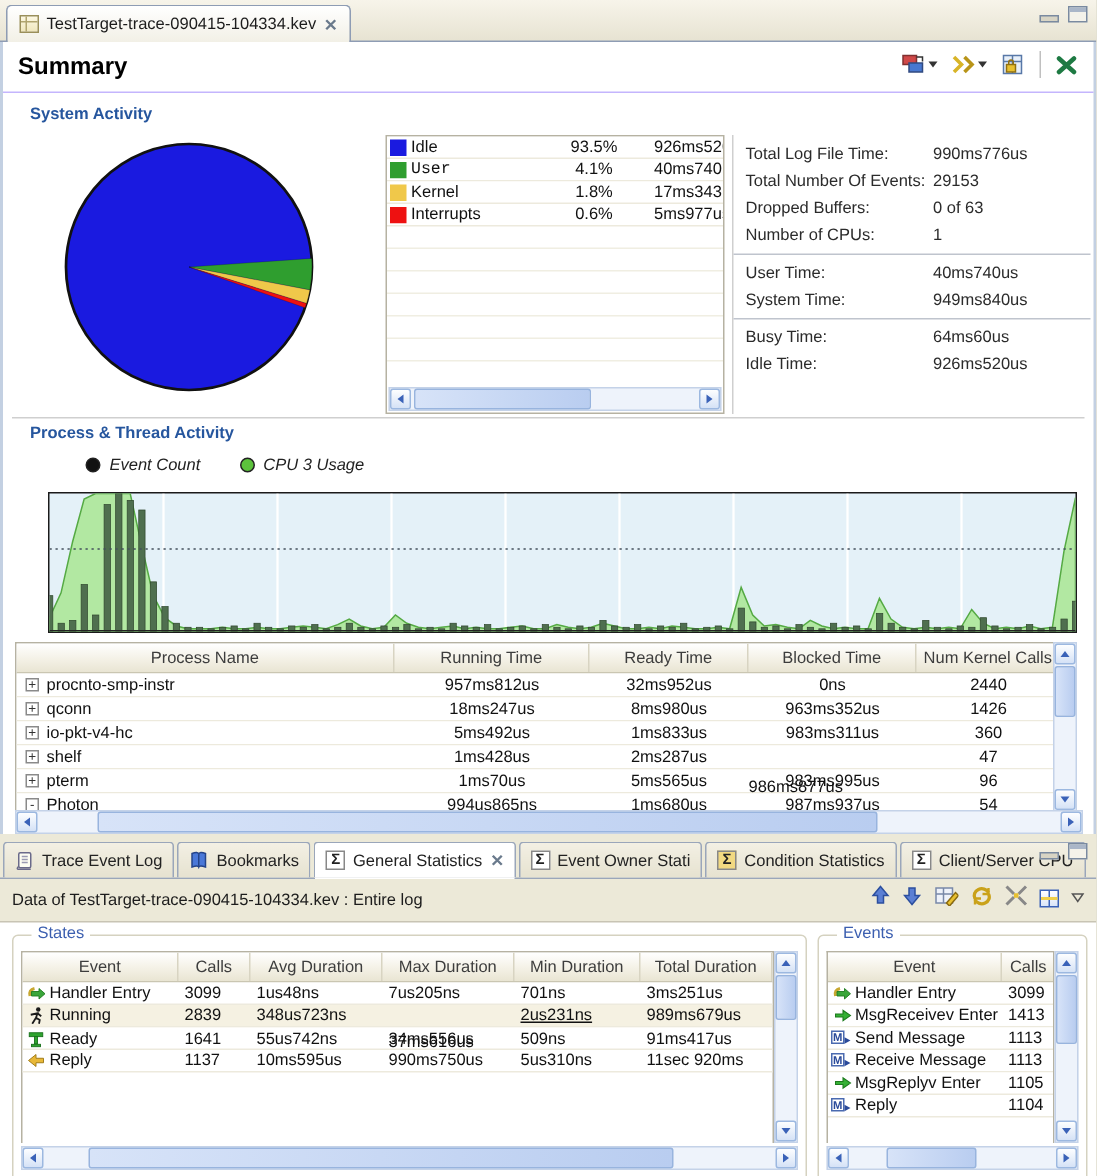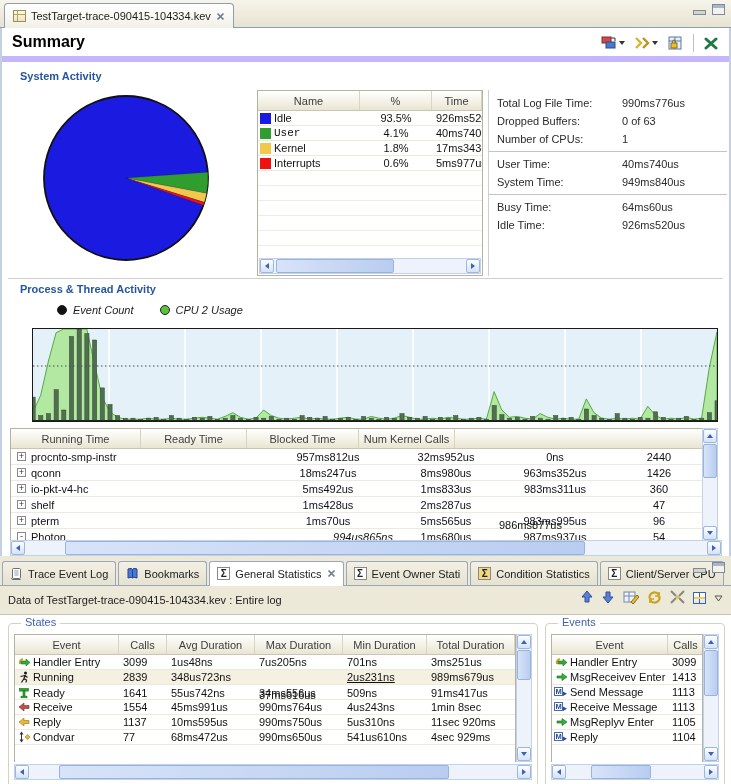--- a/index.html
+++ b/index.html
@@ -12,21 +12,21 @@
   .etab{display:flex;align-items:center;gap:5px;margin-left:4px;margin-top:3px;padding:0 8px;
         background:linear-gradient(#ffffff,#f2f0e6);border:1px solid #8e9cb4;border-bottom:none;
         border-radius:4px 4px 0 0;height:25px;cursor:default;}
   .etab .lbl{color:#1c1c1c;}
   .winbtns{position:absolute;right:6px;top:4px;display:flex;gap:6px;}
   .wb{width:13px;height:11px;border:1px solid #7a8aa0;background:#f4f2ea;position:relative;}
   .wb.min{height:5px;margin-top:6px;background:#d8d4c4;}
   .wb.max::after{content:"";position:absolute;left:0;top:0;right:0;height:3px;background:#aab6c8;}
   .econtent{position:absolute;left:0;top:28px;width:731px;height:528px;background:#fff;
             border-left:2px solid #c3d0e2;border-right:2px solid #c3d0e2;}
-  .summary-header{position:absolute;left:0;top:0;width:727px;height:34px;border-bottom:6px solid #c4b5fd;
+  .summary-header{position:absolute;left:0;top:0;width:727px;height:34px;border-bottom:1px solid #c4b5fd;
                   display:flex;align-items:center;}
   .summary-title{font-size:16px;font-weight:bold;color:#000;margin-left:10px;}
   .etoolbar{position:absolute;right:10px;top:6px;display:flex;align-items:center;gap:7px;}
   .tbtn{display:flex;align-items:center;gap:2px;padding:1px;cursor:default;}
   .caret{width:0;height:0;border-left:3px solid transparent;border-right:3px solid transparent;border-top:4px solid #333;}
   .tsep{width:1px;height:18px;background:#c0c0c0;margin:0 2px;}
   .sec-title{position:absolute;font-weight:bold;color:#26569e;}
   
   .xptable{position:absolute;background:#fff;border:1px solid #b6b2a2;overflow:hidden;}
   .thead{display:flex;height:20px;background:linear-gradient(#ffffff,#f4f1e6 55%,#e9e5d3);
@@ -152,25 +152,20 @@
     <div class="sec-title" style="left:18px;top:42px;">System Activity</div>
 
     <svg id="pie-svg" width="176" height="176" style="position:absolute;left:36px;top:62px;">
         <circle cx="88" cy="88" r="82" fill="#1a1ae0" stroke="#111" stroke-width="1.8"></circle>
         <path d="M 88 88 L 169.8002521213056 82.27996915298172 A 82 82 0 0 1 168.55826191047095 103.30903125491496 Z" fill="#2f9e2f" stroke="rgba(0,0,0,0.25)" stroke-width="0.5"></path>
         <path d="M 88 88 L 168.55826191047095 103.30903125491496 A 82 82 0 0 1 166.31587826673228 112.30274081889468 Z" fill="#f0c84a" stroke="rgba(0,0,0,0.25)" stroke-width="0.5"></path>
         <path d="M 88 88 L 166.31587826673228 112.30274081889468 A 82 82 0 0 1 165.3442579517033 115.23721281446367 Z" fill="#ee1111" stroke="rgba(0,0,0,0.25)" stroke-width="0.5"></path>
       </svg>
 
     <div class="xptable sysT" style="left:255px;top:62px;width:226px;height:186px;">
-      <div class="thead" id="sys-head">
-          <div style="width: 102px;">Name</div>
-          <div style="width: 72px;">%</div>
-          <div style="width: 50px;">Time</div>
-        </div>
       <div id="sys-rows">
           <div class="trow" style="height: 15px;">
             <div style="width: 102px; display: flex; align-items: center; padding-left: 2px;">
               <span class="chip" style="background: rgb(26, 26, 224);"></span>
               <span>Idle</span>
             </div>
             <div style="width: 72px; text-align: center; padding-left: 0px;">93.5%</div>
             <div style="width: 50px;">926ms520</div>
           </div>
           <div class="trow" style="height: 15px;">
@@ -216,20 +211,24 @@
           </span>
       </div>
     </div>
 
     <div class="stats" id="stats-panel" style="left:486px;top:62px;width:239px;height:186px;">
         <div class="stat-row">
           <span class="sl">Total Log File Time:</span>
           <span class="sv">990ms776us</span>
         </div>
         <div class="stat-row">
+          <span class="sl">Total Number Of Events:</span>
+          <span class="sv">29153</span>
+        </div>
+        <div class="stat-row">
           <span class="sl">Dropped Buffers:</span>
           <span class="sv">0 of 63</span>
         </div>
         <div class="stat-row">
           <span class="sl">Number of CPUs:</span>
           <span class="sv">1</span>
         </div>
         <div class="stat-div"></div>
         <div class="stat-row">
           <span class="sl">User Time:</span>
@@ -254,21 +253,21 @@
 
     <div class="sec-title" style="left:18px;top:255px;">Process &amp; Thread Activity</div>
 
     <div class="legend" id="pt-legend" style="left:55px;top:276px;">
         <span class="litem">
           <span class="ldot" style="background: rgb(17, 17, 17);"></span>
           <span>Event Count</span>
         </span>
         <span class="litem">
           <span class="ldot" style="background: rgb(92, 194, 60);"></span>
-          <span>CPU 2 Usage</span>
+          <span>CPU 3 Usage</span>
         </span>
       </div>
 
     <div class="chartbox" style="left:30px;top:300px;width:686px;height:94px;">
       <svg id="histo-svg" width="684" height="92">
           <line x1="76" x2="76" y1="0" y2="92" stroke="#ffffff" stroke-width="1.5"></line>
           <line x1="152" x2="152" y1="0" y2="92" stroke="#ffffff" stroke-width="1.5"></line>
           <line x1="228" x2="228" y1="0" y2="92" stroke="#ffffff" stroke-width="1.5"></line>
           <line x1="304" x2="304" y1="0" y2="92" stroke="#ffffff" stroke-width="1.5"></line>
           <line x1="380" x2="380" y1="0" y2="92" stroke="#ffffff" stroke-width="1.5"></line>
@@ -366,20 +365,21 @@
           <rect x="666.6" y="89.2" width="4.2" height="2.8" fill="#4f6f4f" stroke="#31492f" stroke-width="0.5"></rect>
           <rect x="674.3" y="83.7" width="4.2" height="8.3" fill="#4f6f4f" stroke="#31492f" stroke-width="0.5"></rect>
           <rect x="682.0" y="71.8" width="4.2" height="20.2" fill="#4f6f4f" stroke="#31492f" stroke-width="0.5"></rect>
           <line x1="0" x2="684" y1="37" y2="37" stroke="#44505c" stroke-width="1" stroke-dasharray="1.5,2.5"></line>
           <line x1="0" x2="684" y1="91.5" y2="91.5" stroke="#222" stroke-width="1"></line>
         </svg>
     </div>
 
     <div class="xptable procT" style="left:8px;top:400px;width:696px;height:113px;">
       <div class="thead" id="proc-head">
+          <div style="width: 252px;">Process Name</div>
           <div style="width: 130px;">Running Time</div>
           <div style="width: 106px;">Ready Time</div>
           <div style="width: 112px;">Blocked Time</div>
           <div style="width: 96px;">Num Kernel Calls</div>
         </div>
       <div id="proc-rows">
           <div class="trow" style="height: 16px;">
             <div style="width: 252px; display: flex; align-items: center;">
               <span class="plusbox">+</span>
               <span>procnto-smp-instr</span>
@@ -427,21 +427,21 @@
             <div style="width: 130px; text-align: center; padding-left: 0px;">1ms70us</div>
             <div style="width: 106px; text-align: center; padding-left: 0px;">5ms565us</div>
             <div style="width: 112px; text-align: center; padding-left: 0px;">983ms995us</div>
             <div style="width: 96px; text-align: center; padding-left: 0px;">96</div>
           </div>
           <div class="trow" style="height: 16px;">
             <div style="width: 252px; display: flex; align-items: center;">
               <span class="plusbox">-</span>
               <span>Photon</span>
             </div>
-            <div style="width: 130px; text-align: right; padding-left: 0px; font-style: italic;">994us865ns</div>
+            <div style="width: 130px; text-align: center; padding-left: 0px;">994us865ns</div>
             <div style="width: 106px; text-align: center; padding-left: 0px;">1ms680us</div>
             <div style="width: 112px; text-align: center; padding-left: 0px;">987ms937us</div>
             <div style="width: 96px; text-align: center; padding-left: 0px;">54</div>
           </div>
         </div>
     </div>
     <div class="vscroll" style="right:11px;top:400px;height:113px;">
       <span class="sbtn">
           <span class="tri-u"></span>
         </span>
@@ -623,63 +623,30 @@
               <div style="width: 48px;">1641</div>
               <div style="width: 88px;">55us742ns</div>
               <div style="width: 88px;">34ms556us</div>
               <div style="width: 84px;">509ns</div>
               <div style="width: 88px;">91ms417us</div>
             </div>
             <div class="trow" style="height: 15px;">
               <div style="width: 104px; display: flex; align-items: center; padding-left: 2px;">
                 <span class="cell-icon">
                   <svg width="12" height="12">
-                    <path d="M11 4.5 H6 V2 L1 6 l5 4 V7.5 h5 Z" fill="#c0504d" stroke="#7a2a28" stroke-width="0.6"></path>
-                  </svg>
-                </span>
-                <span>Receive</span>
-              </div>
-              <div style="width: 48px;">1554</div>
-              <div style="width: 88px;">45ms991us</div>
-              <div style="width: 88px;">990ms764us</div>
-              <div style="width: 84px;">4us243ns</div>
-              <div style="width: 88px;">1min 8sec</div>
-            </div>
-            <div class="trow" style="height: 15px;">
-              <div style="width: 104px; display: flex; align-items: center; padding-left: 2px;">
-                <span class="cell-icon">
-                  <svg width="12" height="12">
                     <path d="M11 4.5 H6 V2 L1 6 l5 4 V7.5 h5 Z" fill="#e8b838" stroke="#9a7410" stroke-width="0.6"></path>
                   </svg>
                 </span>
                 <span>Reply</span>
               </div>
               <div style="width: 48px;">1137</div>
               <div style="width: 88px;">10ms595us</div>
               <div style="width: 88px;">990ms750us</div>
               <div style="width: 84px;">5us310ns</div>
               <div style="width: 88px;">11sec 920ms</div>
-            </div>
-            <div class="trow" style="height: 15px;">
-              <div style="width: 104px; display: flex; align-items: center; padding-left: 2px;">
-                <span class="cell-icon">
-                  <svg width="13" height="12">
-                    <path d="M3.5 1.5 v9" stroke="#333" stroke-width="1"></path>
-                    <path d="M3.5 0.5 L1.5 3.5 h4 Z" fill="#333"></path>
-                    <path d="M3.5 11.5 L1.5 8.5 h4 Z" fill="#333"></path>
-                    <path d="M9.5 3.5 l2.5 2.5 -2.5 2.5 -2.5 -2.5 Z" fill="#e8b838" stroke="#9a7410" stroke-width="0.6"></path>
-                  </svg>
-                </span>
-                <span>Condvar</span>
-              </div>
-              <div style="width: 48px;">77</div>
-              <div style="width: 88px;">68ms472us</div>
-              <div style="width: 88px;">990ms650us</div>
-              <div style="width: 84px;">541us610ns</div>
-              <div style="width: 88px;">4sec 929ms</div>
             </div>
           </div>
       </div>
       <div class="vscroll" style="right:5px;top:10px;height:128px;">
         <span class="sbtn">
             <span class="tri-u"></span>
           </span>
         <span class="strack">
             <span class="sthumb" style="top:1px;height:30px;"></span>
           </span>

